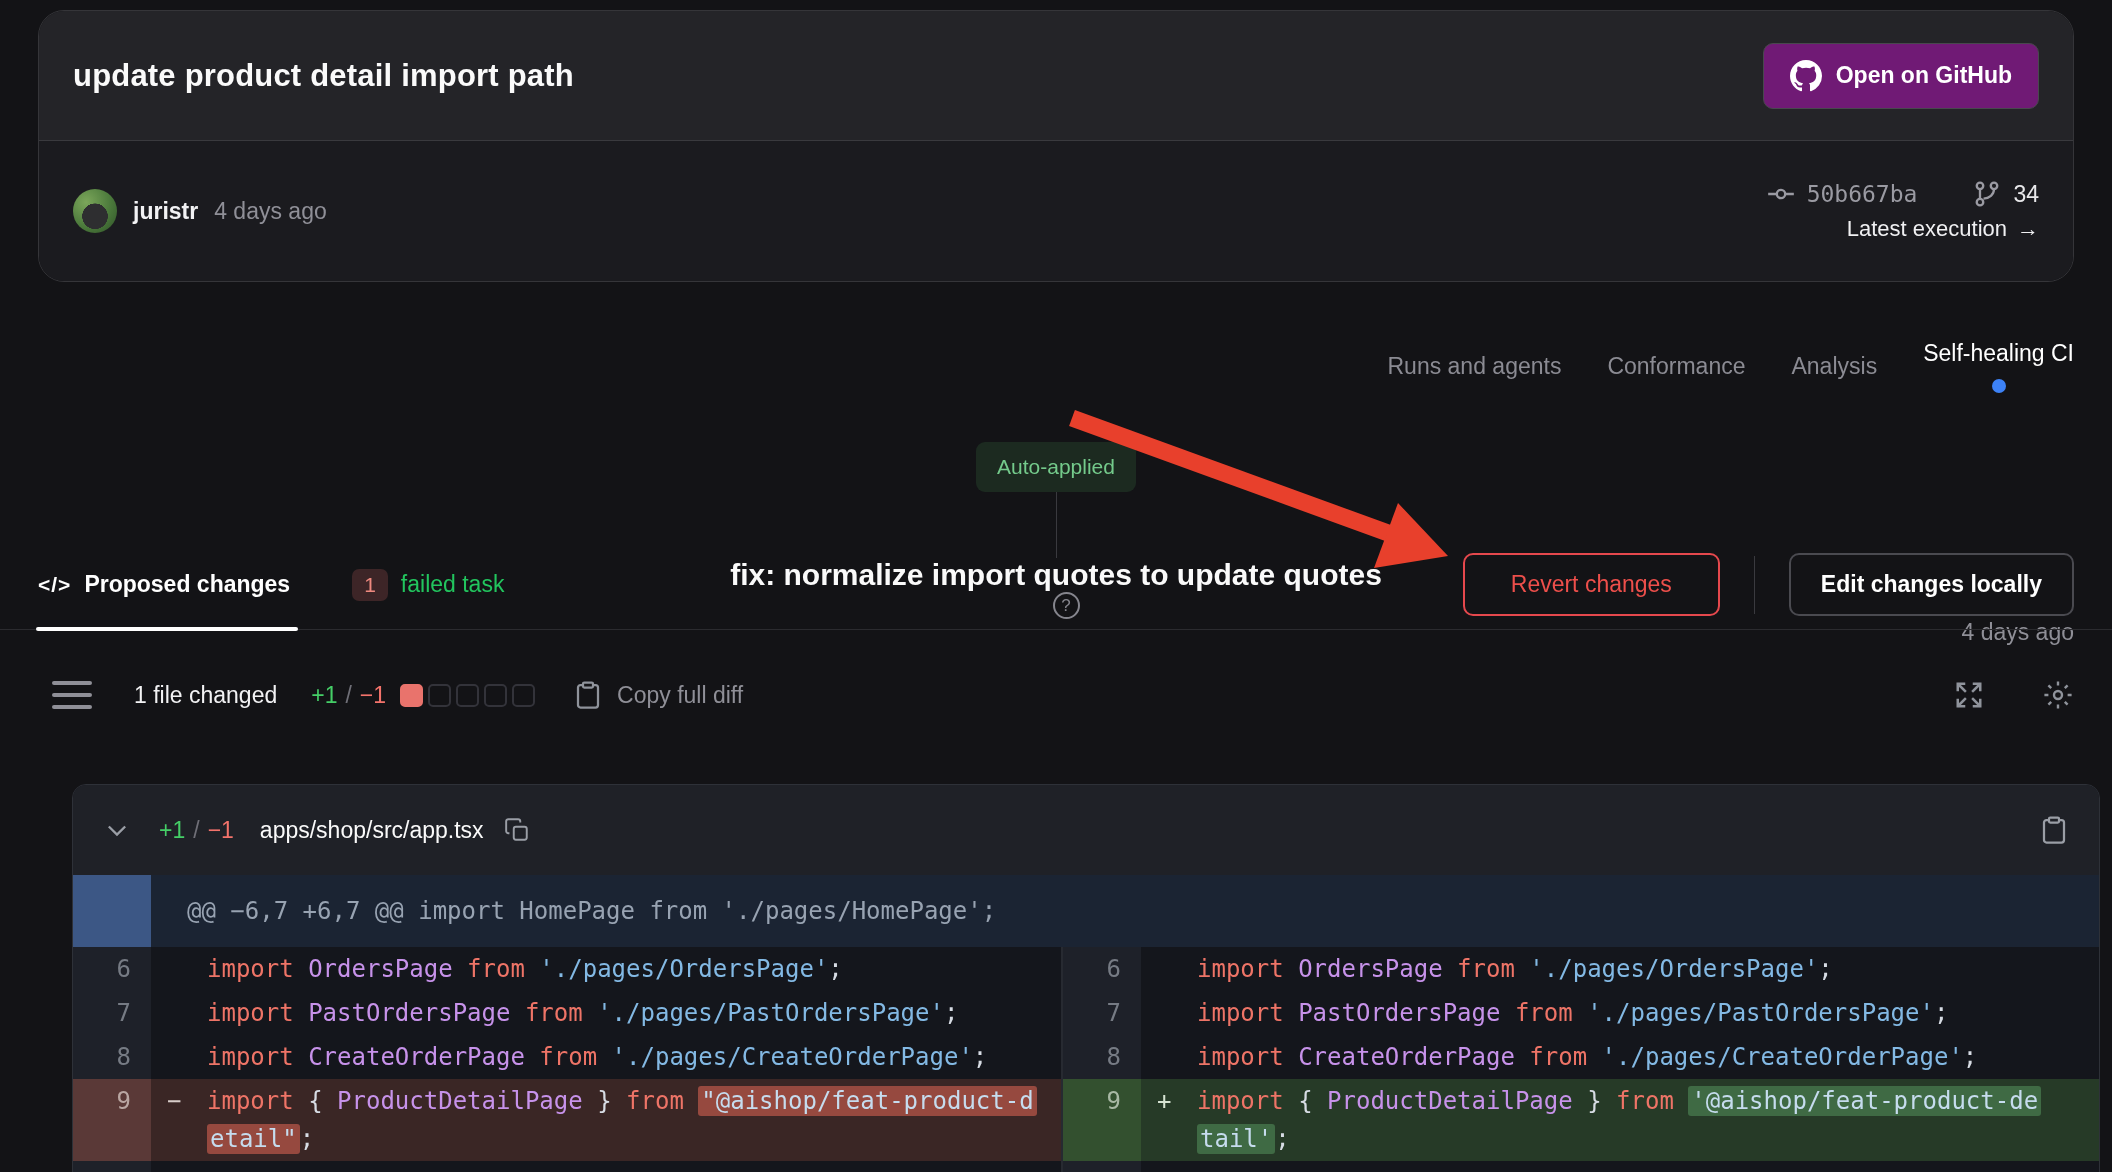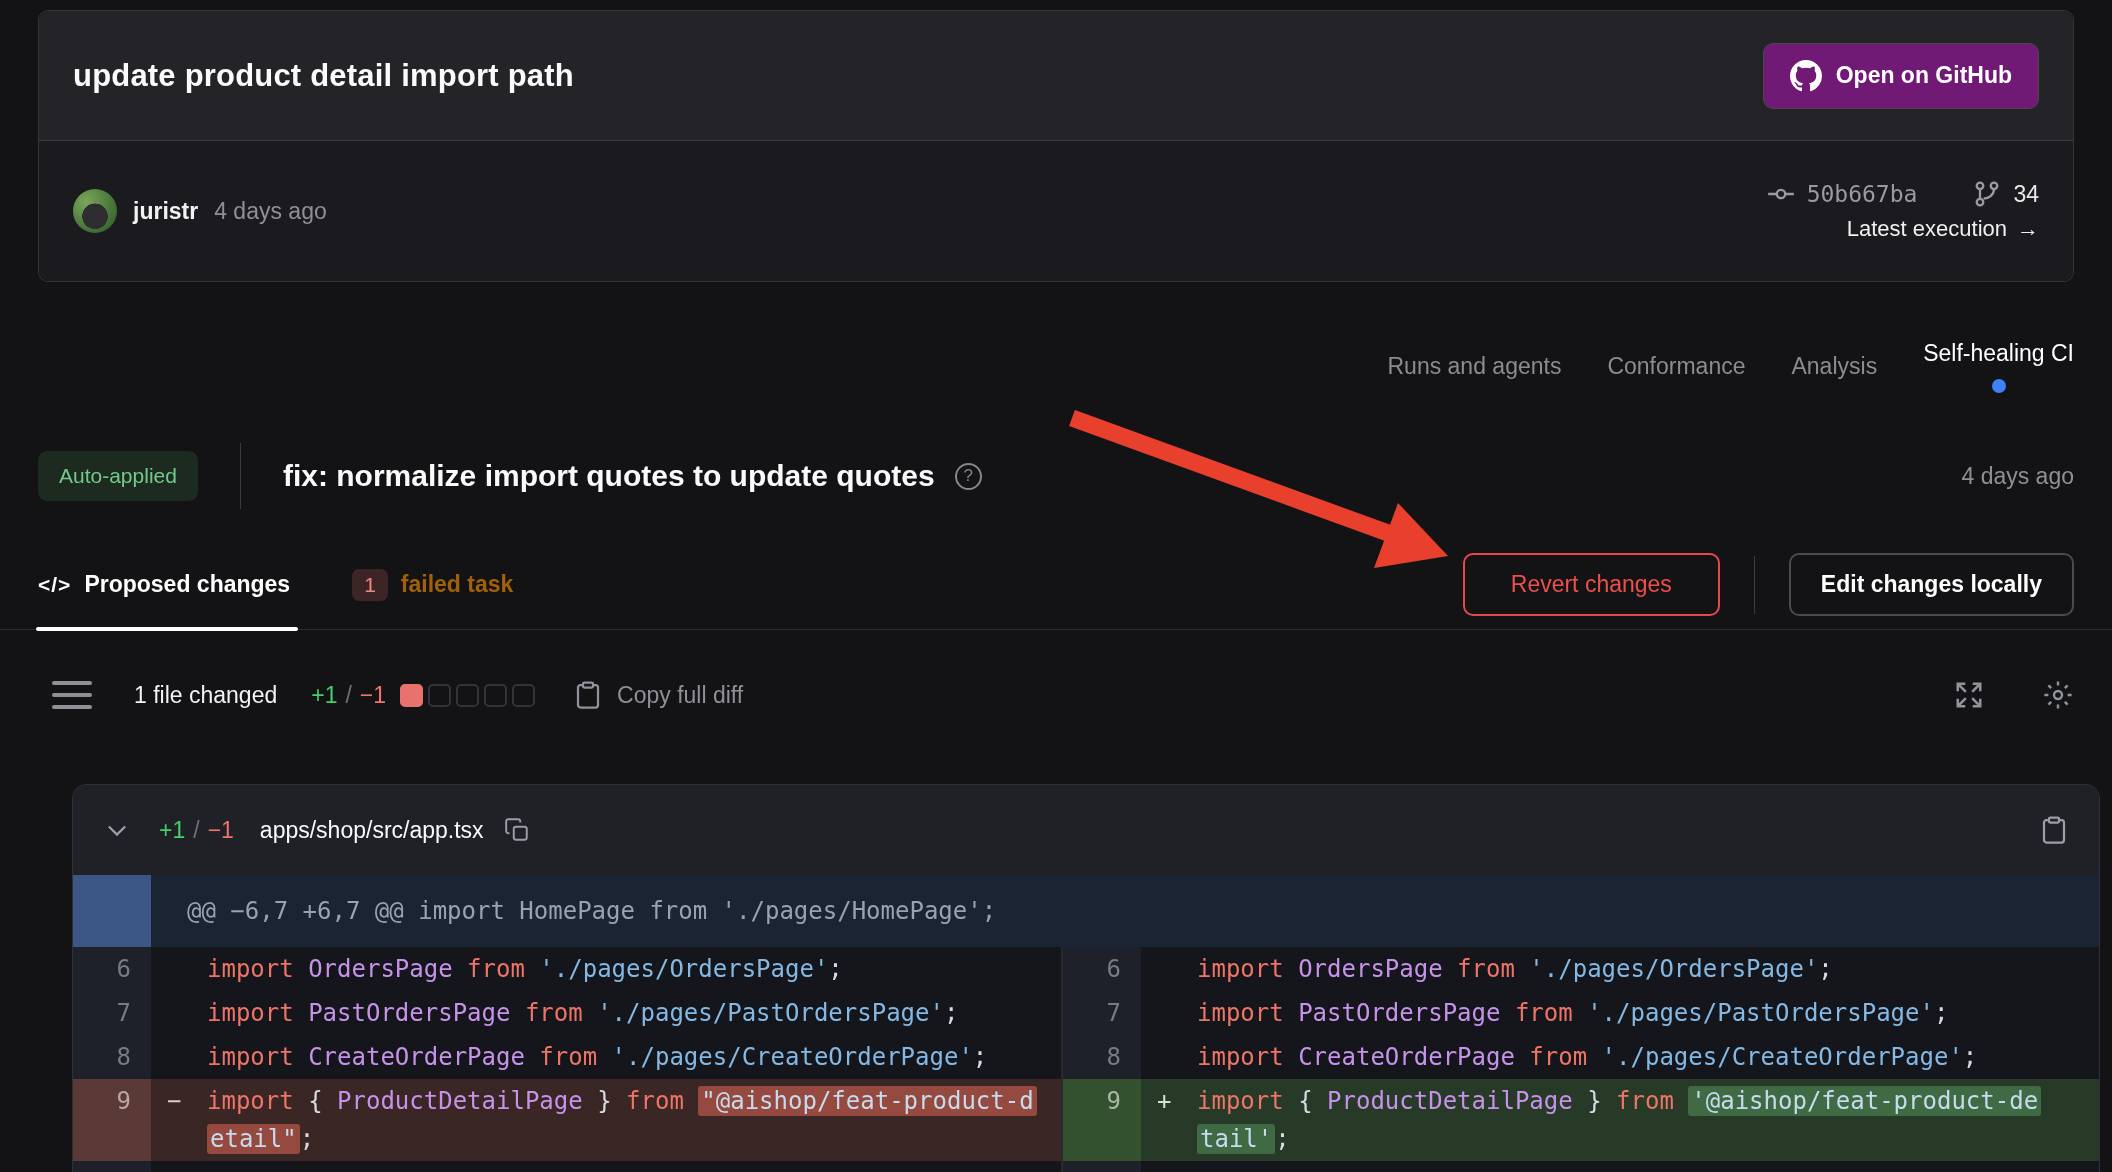--- a/index.html
+++ b/index.html
@@ -9,21 +9,21 @@
     font-family:"Liberation Sans", sans-serif;
     color:#ececee;
     position:relative;
   }
   .mono { font-family:"DejaVu Sans Mono", monospace; }
 
   
   .header-card {
     margin:10px 38px 0 38px;
     border:1px solid #353539;
-    border-radius:10px;
+    border-radius:26px;
     overflow:hidden;
   }
   .header-top {
     background:#242428;
     height:130px;
     display:flex; align-items:center; justify-content:space-between;
     padding:0 34px;
     border-bottom:1px solid #3a3a3e;
   }
   .page-title { font-size:31px; font-weight:bold; color:#fafafa; letter-spacing:.2px; }
@@ -65,21 +65,21 @@
     display:flex; justify-content:flex-end; align-items:center;
     gap:46px; height:40px;
   }
   .nav-item { font-size:23px; color:#8b8b93; cursor:pointer; }
   .nav-item.active { color:#ffffff; display:flex; align-items:center; gap:12px;flex-direction:column; }
   .nav-dot { width:14px; height:14px; border-radius:50%; background:#3d82f6; }
 
   
   .fix-row {
     margin:56px 38px 0 38px;
-    display:flex; align-items:center; height:68px;
+    display:flex; align-items:center; height:68px;flex-direction:column;
   }
   .badge-auto {
     background:#1c2a20; color:#74ca8b;
     font-size:21px; padding:13px 21px; border-radius:9px; flex:none;
   }
   .v-div { width:1px; height:66px; background:#3a3a3f; margin:0 42px; flex:none; }
   .fix-title { font-size:30px; font-weight:bold; color:#fafafa; }
   .help-icon {
     width:27px; height:27px; border-radius:50%;
     border:2px solid #85858d; color:#85858d;
@@ -92,21 +92,21 @@
   .tabs-row {
     margin-top:30px;
     padding:0 38px;
     height:90px;
     display:flex; align-items:center;
     border-bottom:1px solid #2b2b2f;
     position:relative;
   }
   .tab { height:100%; display:flex; align-items:center; gap:13px; position:relative; cursor:pointer; }
   .tab + .tab { margin-left:62px; }
-  .tab-label { font-size:23px; color:#a16207;font-weight:bold; }
+  .tab-label { font-size:23px; color:#22c55e; }
   .tab.active .tab-label { color:#ffffff; font-weight:bold; }
   .tab.active::after {
     content:""; position:absolute; left:-2px; right:-8px; bottom:-2px;
     height:4px; background:#ffffff; border-radius:2px;
   }
   .code-glyph { font-size:21px; color:#ffffff; font-weight:bold; letter-spacing:1px; }
   .fail-badge {
     background:#3d2527; color:#ef897f;
     font-size:21px; padding:4px 12px; border-radius:7px;
   }

